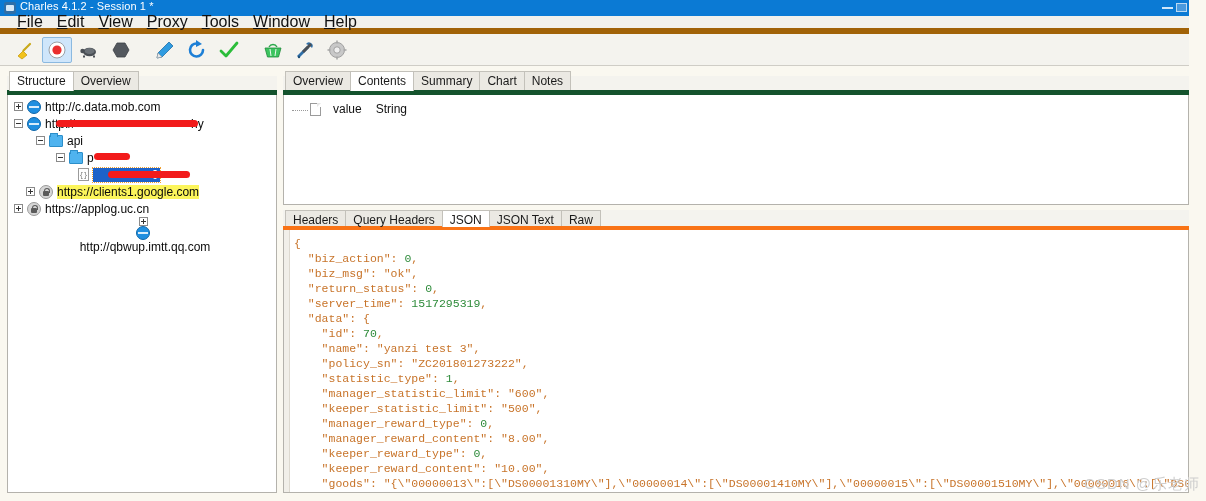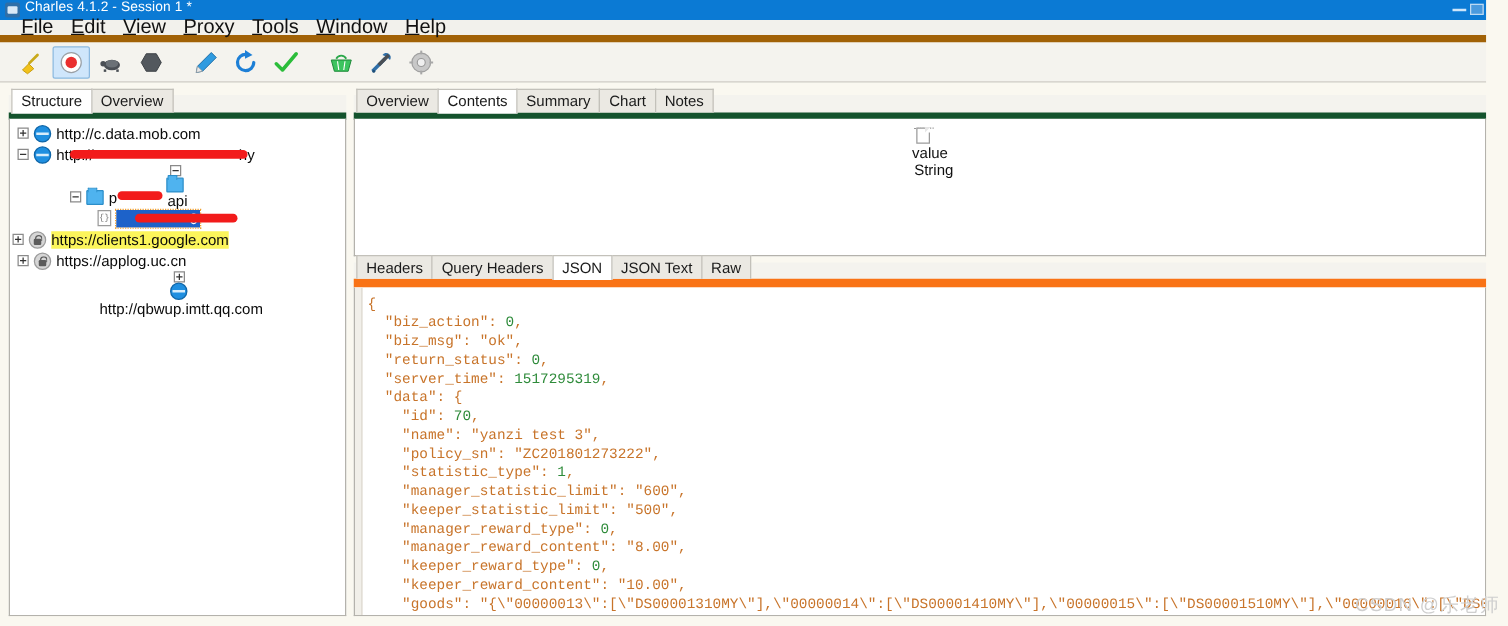--- a/index.html
+++ b/index.html
@@ -258,39 +258,38 @@
     background: #ffffff;
     border: 1px solid #b4b2ac;
     border-top: none;
     padding: 6px 0 0 8px;
   }
   .cnode {
     display: flex; align-items: center;
     font-size: 12px;
     color: #111;
     height: 16px;
-    flex-direction: column;
   }
   .cnode .dash {
     width: 16px;
     border-top: 1px dotted #999;
     margin-right: 2px;
     height: 1px;
     position: relative; top: 1px;
   }
   .cnode .v1 { margin-left: 8px; }
   .cnode .typ { color: #111; margin-left: 14px; }
 
   
   .json-tabstrip {
     position: absolute; left: 283px; top: 210px;
     width: 906px; height: 20px;
     background: #f4f3ee;
-    display: flex; align-items: flex-end;
-    border-bottom: 7px solid #f97316;
+    display: flex; 
+    border-bottom: 4px solid #f97316;
     padding-left: 2px;
   }
   .json-box {
     position: absolute; left: 283px; top: 230px;
     width: 906px; height: 263px;
     background: #ffffff;
     border: 1px solid #b4b2ac;
     border-top: none;
     overflow: hidden;
     padding: 6px 0 0 0;
@@ -446,40 +445,40 @@
       <span class="lbl">http://c.data.mob.com</span>
     </div>
 
     <div class="tnode" style="padding-left:6px;position:relative;">
       <span class="toggler"></span>
       <span class="ico globe"></span>
       <span class="lbl"><span>http://</span><span style="margin-left:116px;">hy</span></span>
       <span class="redact" style="left:48px; top:5px; width:142px; height:7px;"></span>
     </div>
 
-    <div class="tnode" style="flex-direction:column;">
+    <div class="tnode" style="padding-left:28px;">
       <span class="toggler"></span>
       <span class="ico folder"></span>
       <span class="lbl">api</span>
     </div>
 
     <div class="tnode" style="padding-left:48px;position:relative;">
       <span class="toggler"></span>
       <span class="ico folder"></span>
       <span class="lbl">p</span>
       <span class="redact" style="left:86px; top:4px; width:36px; height:7px;"></span>
     </div>
 
     <div class="tnode selected" style="padding-left:70px;position:relative;">
       <span class="ico doc">{}</span>
       <span class="lbl">&nbsp;&nbsp;&nbsp;&nbsp;&nbsp;&nbsp;&nbsp;&nbsp;&nbsp;&nbsp;&nbsp;&nbsp;&nbsp;&nbsp;&nbsp;&nbsp;&nbsp;<span>0</span></span>
       <span class="redact" style="left:100px; top:5px; width:82px; height:7px;"></span>
     </div>
 
-    <div class="tnode" style="padding-left:2px;">
+    <div class="tnode" style="padding-left:18px;">
       <span class="toggler plus"></span>
       <span class="ico lock"></span>
       <span class="lbl hl-yellow">https://clients1.google.com</span>
     </div>
 
 
 
     <div class="tnode" style="padding-left:6px;">
       <span class="toggler plus"></span>
       <span class="ico lock"></span>

